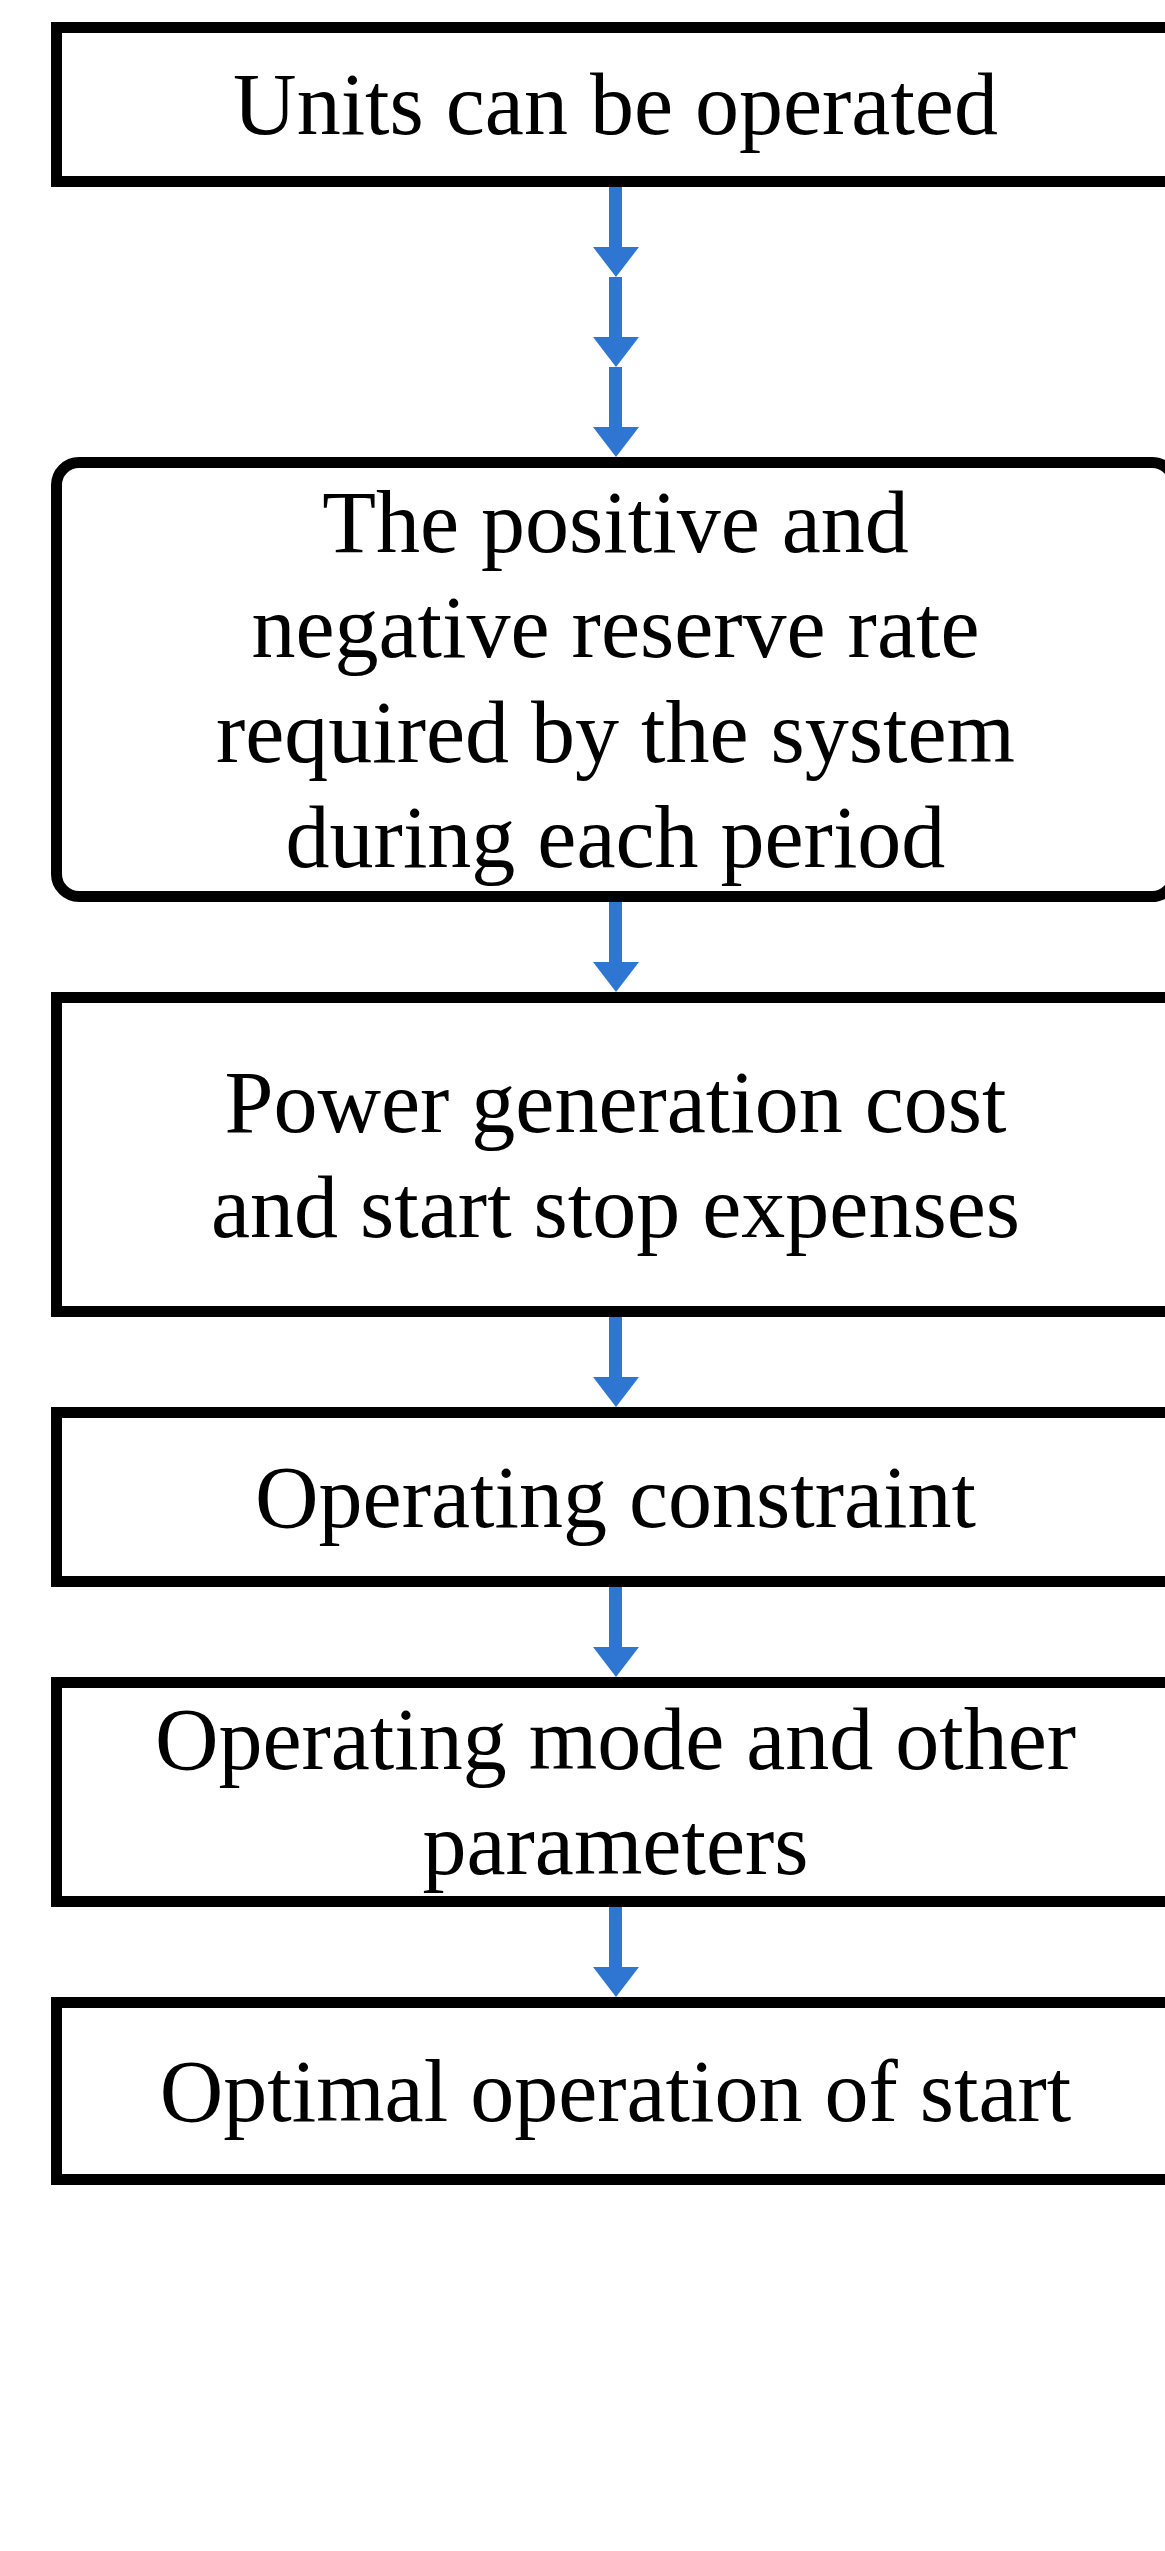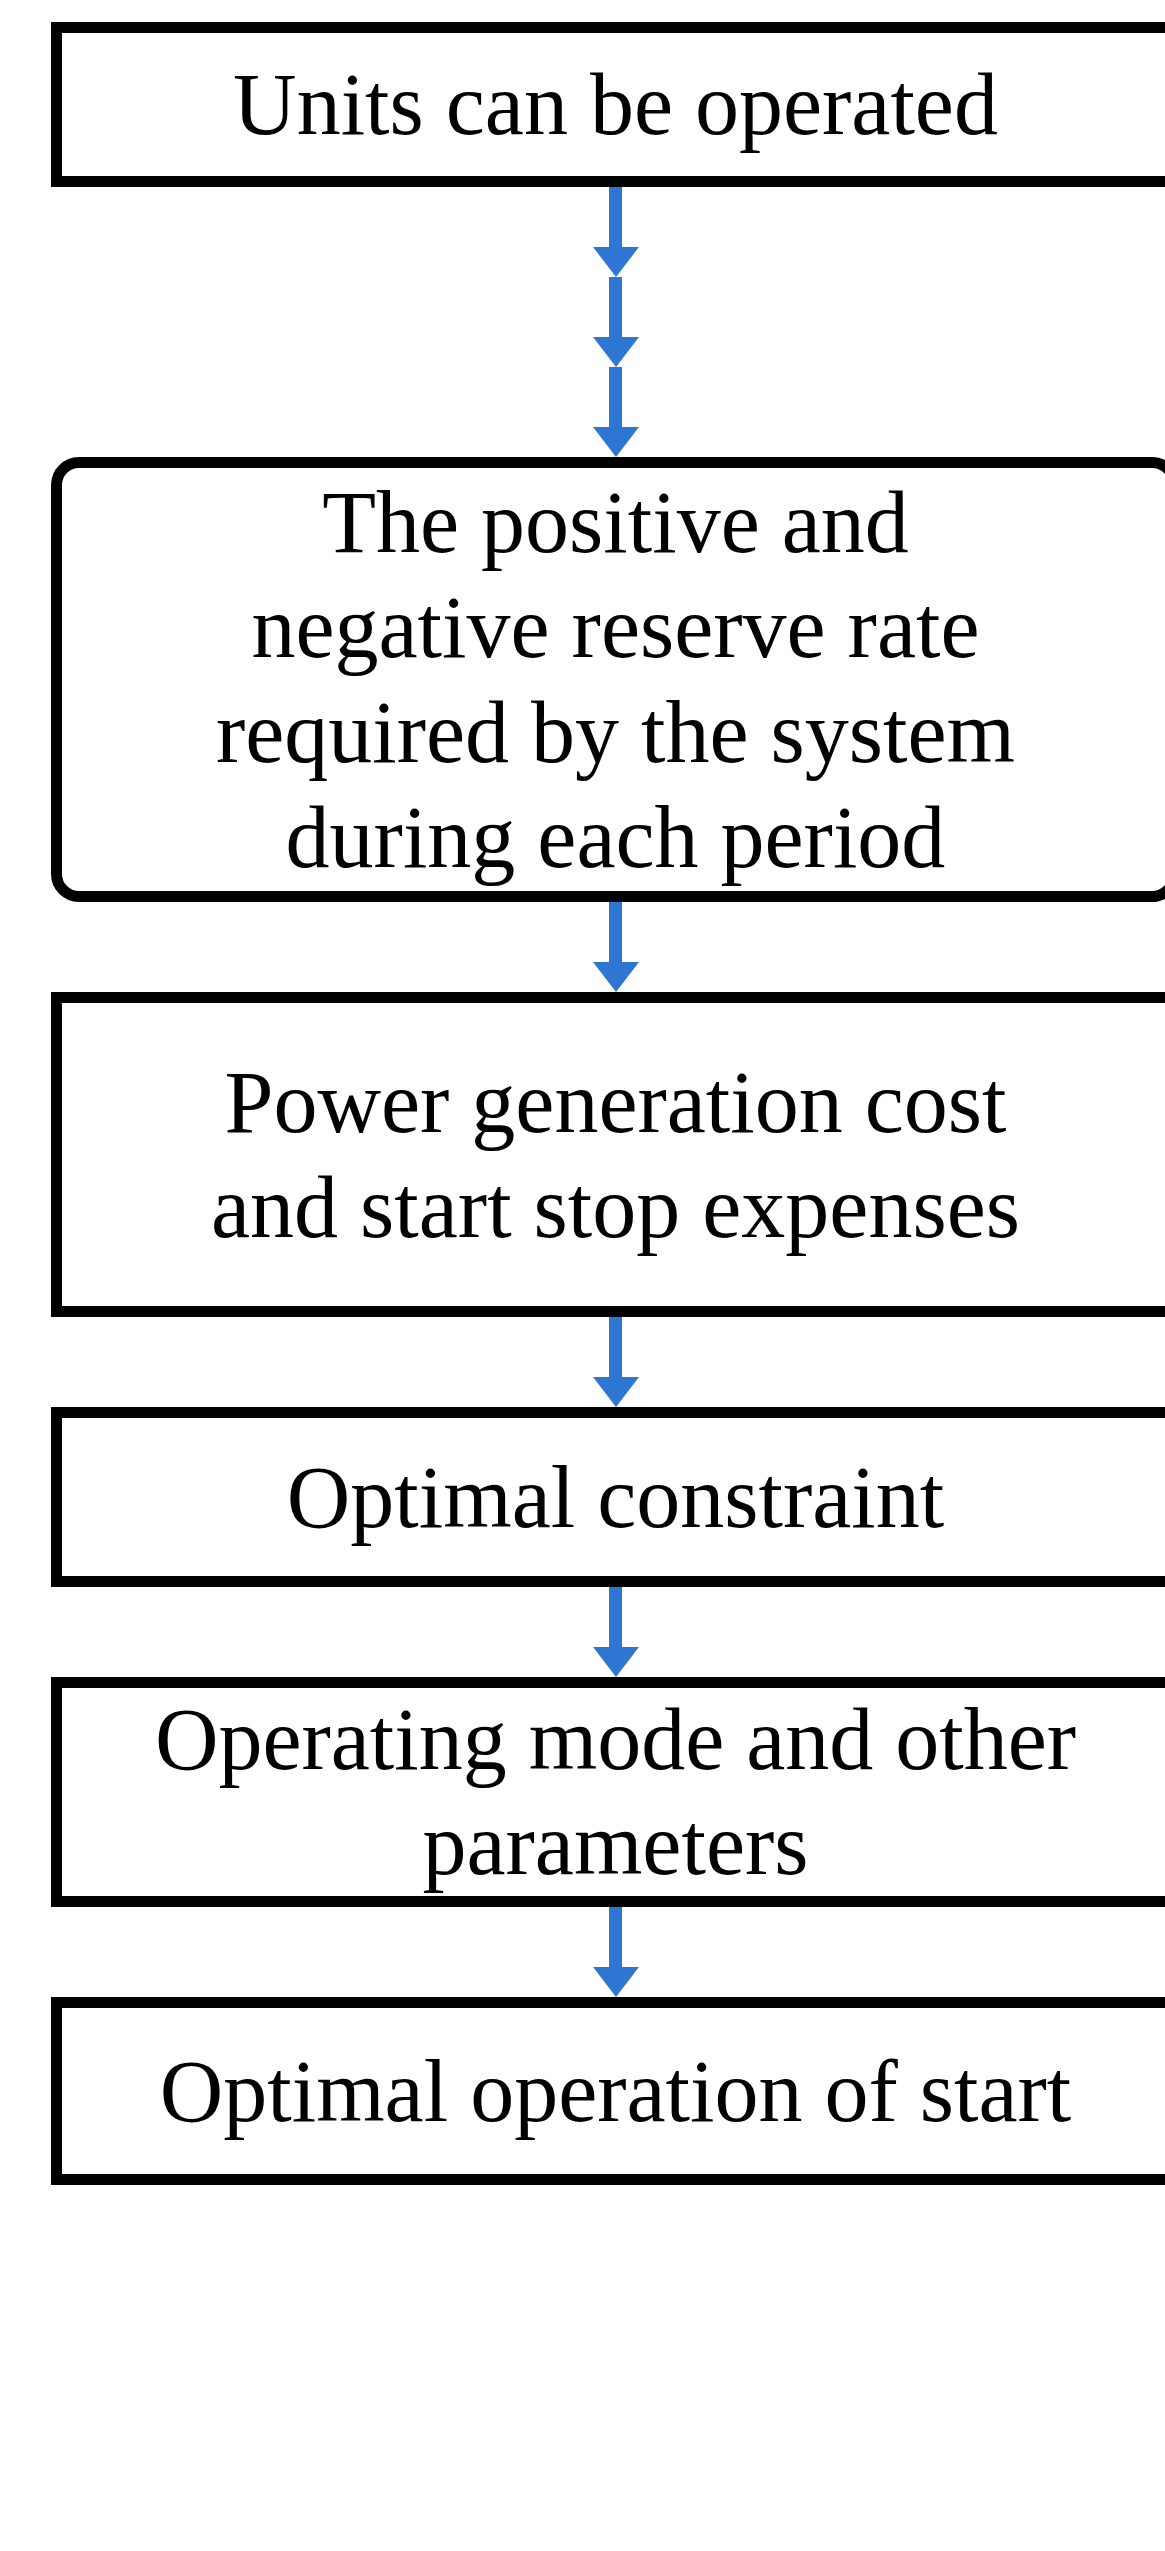--- a/index.html
+++ b/index.html
@@ -105,21 +105,21 @@
     <span class="box-text">Power generation cost
 and start stop expenses</span>
   </div>
 
   <div class="arrow" aria-hidden="true">
     <span class="arrow-shaft"></span>
     <span class="arrow-head"></span>
   </div>
 
   <div class="box h180">
-    <span class="box-text">Optimal constraint</span>
+    <span class="box-text">Operating constraint</span>
   </div>
 
   <div class="arrow" aria-hidden="true">
     <span class="arrow-shaft"></span>
     <span class="arrow-head"></span>
   </div>
 
   <div class="box h270">
     <span class="box-text">Operating mode and other
 parameters</span>

